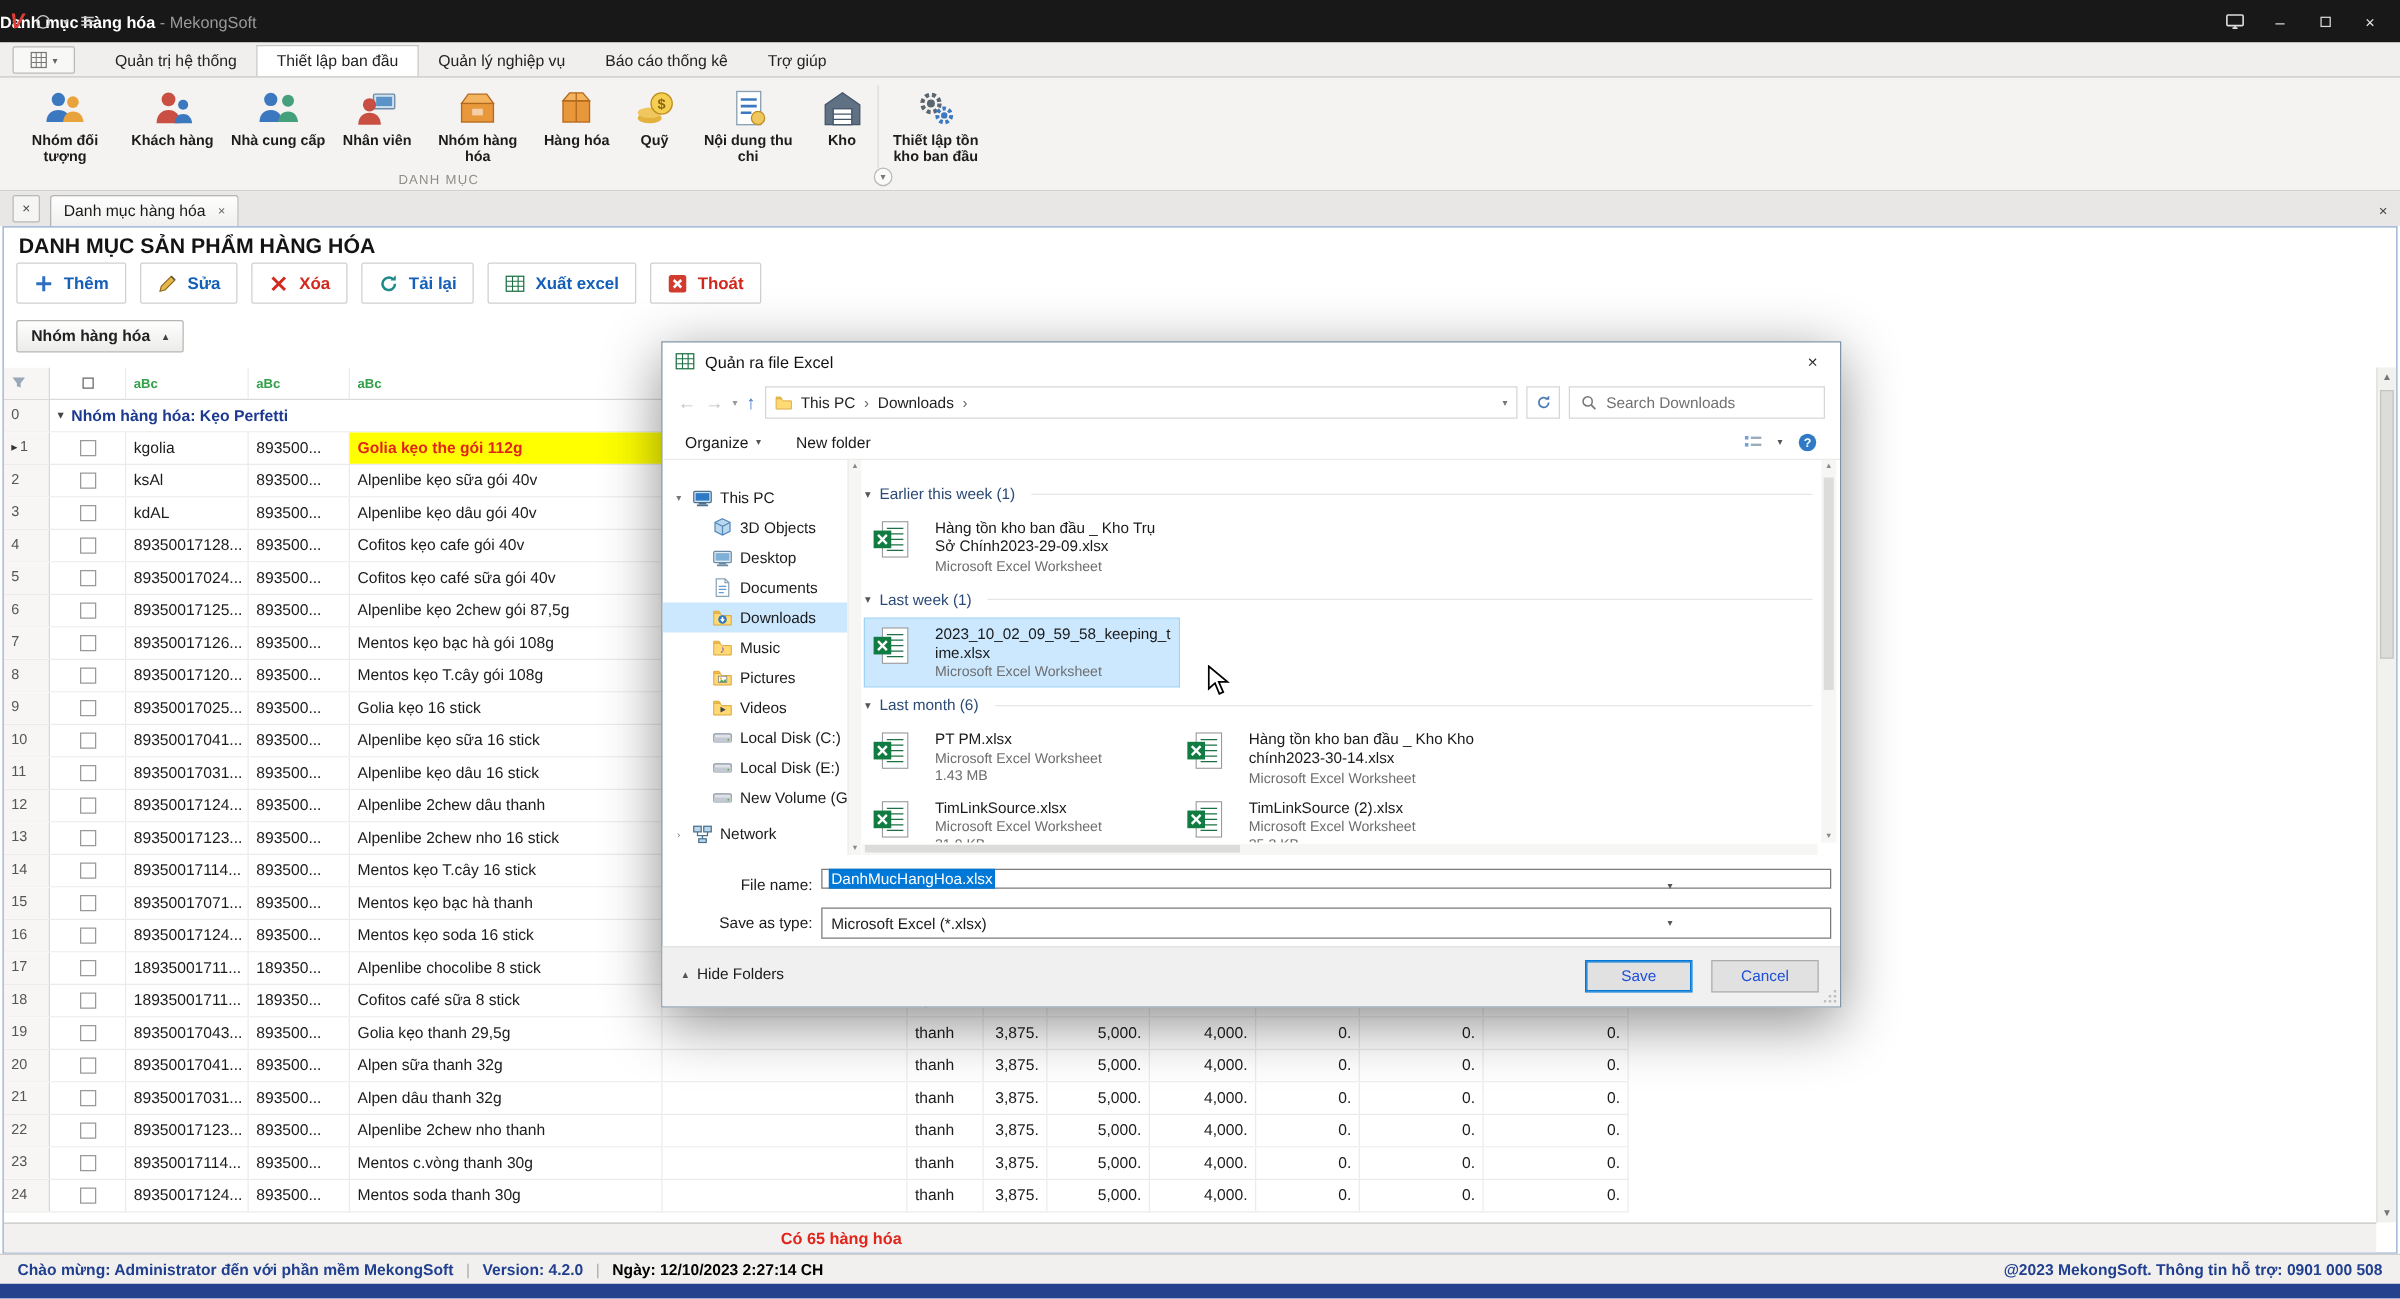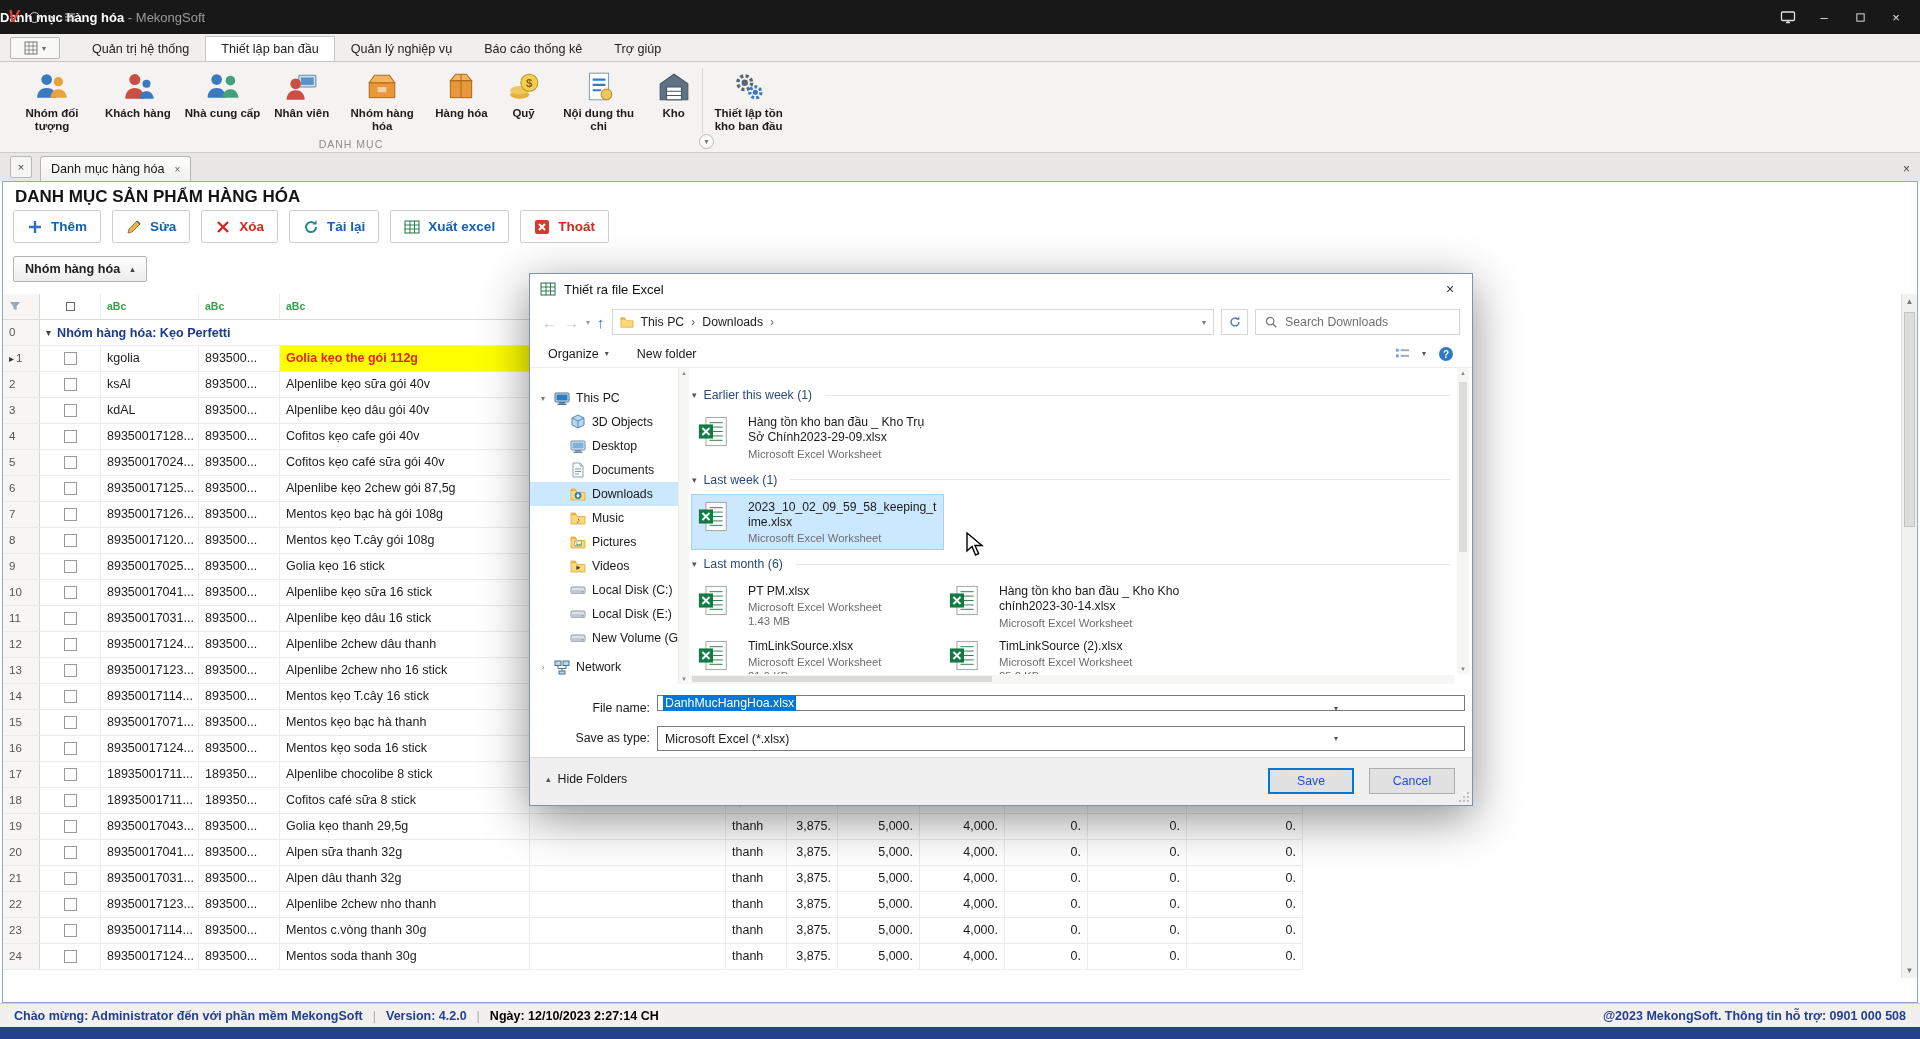--- a/index.html
+++ b/index.html
@@ -811,41 +811,44 @@
             <div class="cell num c11">0.</div>
             <div class="cell num c12">0.</div>
           </div>
         </div>
     </div>
     <div class="vscroll">
       <div class="vs-up">▲</div>
       <div class="vs-th"></div>
       <div class="vs-dn">▼</div>
     </div>
+    <div class="gstatus">
+      <span class="gstext">Có 65 hàng hóa</span>
+    </div>
   </div>
 
   <div class="footer">
     <span>Chào mừng: Administrator đến với phần mềm MekongSoft</span>
     <span class="fsep">|</span>
     <span>Version: 4.2.0</span>
     <span class="fsep">|</span>
     <span class="fdate">Ngày: 12/10/2023 2:27:14 CH</span>
     <span class="fright">@2023 MekongSoft. Thông tin hỗ trợ: 0901 000 508</span>
   </div>
   <div class="bluestrip"></div>
 
   <div class="dialog">
     <div class="dlg-title">
       <span class="icn">
           <svg viewBox="0 0 16 16">
             <rect x="1" y="2" width="14" height="12" fill="#fff" stroke="#1d7044"></rect>
             <path d="M1 6h14M1 10h14M6 2v12M10.5 2v12" stroke="#1d7044" stroke-width=".9"></path>
           </svg>
         </span>
-      <span class="ttl">Thiết ra file Excel</span>
+      <span class="ttl">Quản ra file Excel</span>
       <span class="dlg-close">×</span>
     </div>
     <div class="dlg-nav">
       <span class="nav-dis">←</span>
       <span class="nav-dis">→</span>
       <span class="nav-cv">▾</span>
       <span class="nav-up">↑</span>
       <div class="addr">
         <span>
             <svg width="14" height="14" viewBox="0 0 16 16">

